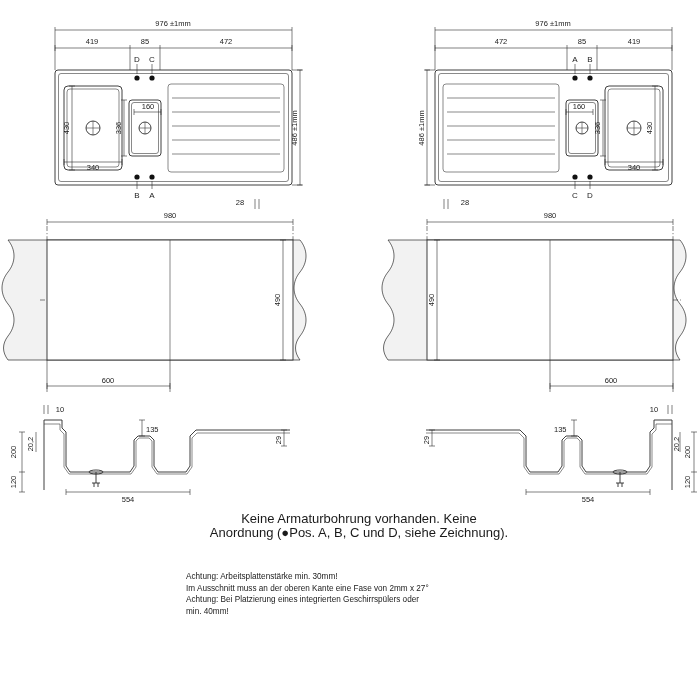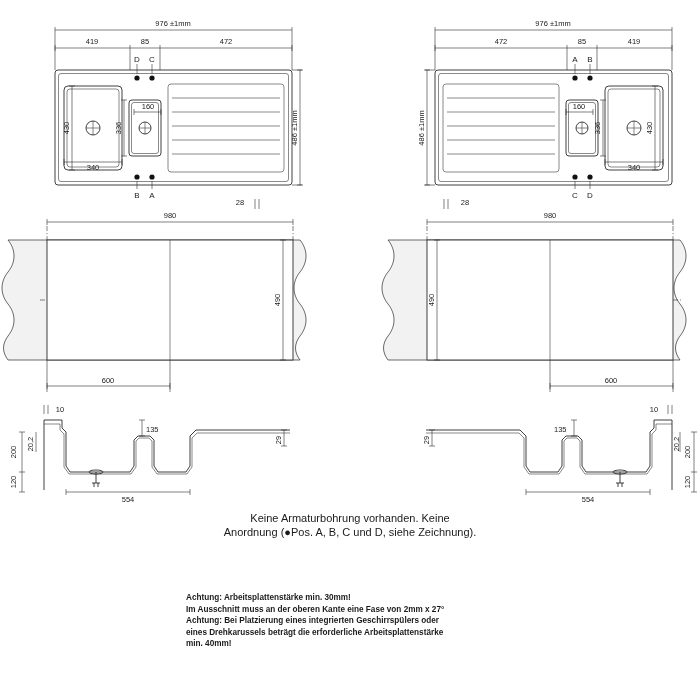--- a/index.html
+++ b/index.html
@@ -18,26 +18,26 @@
   .dim{stroke:#2b2b2b;stroke-width:0.6;fill:none;}
   .dash{stroke:#2b2b2b;stroke-width:0.6;fill:none;stroke-dasharray:5 2 1.2 2;}
   .hatch{fill:#f2f2f2;stroke:#2b2b2b;stroke-width:0.7;}
   .fillw{fill:#ffffff;stroke:#2b2b2b;stroke-width:0.9;}
   .dot{fill:#111111;}
   text{font-family:"Liberation Sans", sans-serif;fill:#1a1a1a;}
   .t{font-size:7.5px;}
   .t9{font-size:8px;}
   .note{
     position:absolute;
-    font-size:11px;
+    font-size:13px;
     line-height:13.5px;
     color:#1a1a1a;
     text-align:center;
     width:330px;
-    left:185px;
+    left:194px;
   }
   .note2{
     position:absolute;
     font-size:8.2px;
     line-height:11.6px;
     color:#1a1a1a;
     text-align:left;
     width:360px;
     left:186px;
   }
@@ -313,19 +313,18 @@
   </g>
 
 </svg>
 </div>
 
 <div class="note" style="top:512px;">
   <div>Keine Armaturbohrung vorhanden. Keine</div>
   <div>Anordnung (●Pos. A, B, C und D, siehe Zeichnung).</div>
 </div>
 
-<div class="note2" style="top:592px;font-weight:bold;">
+<div class="note2" style="top:571px;">
   <div>Achtung: Arbeitsplattenstärke min. 30mm!</div>
   <div>Im Ausschnitt muss an der oberen Kante eine Fase von 2mm x 27°</div>
   <div>Achtung: Bei Platzierung eines integrierten Geschirrspülers oder</div>
-  <div>eines Drehkarussels beträgt die erforderliche Arbeitsplattenstärke</div>
   <div>min. 40mm!</div>
 </div>
 
 </body></html>

